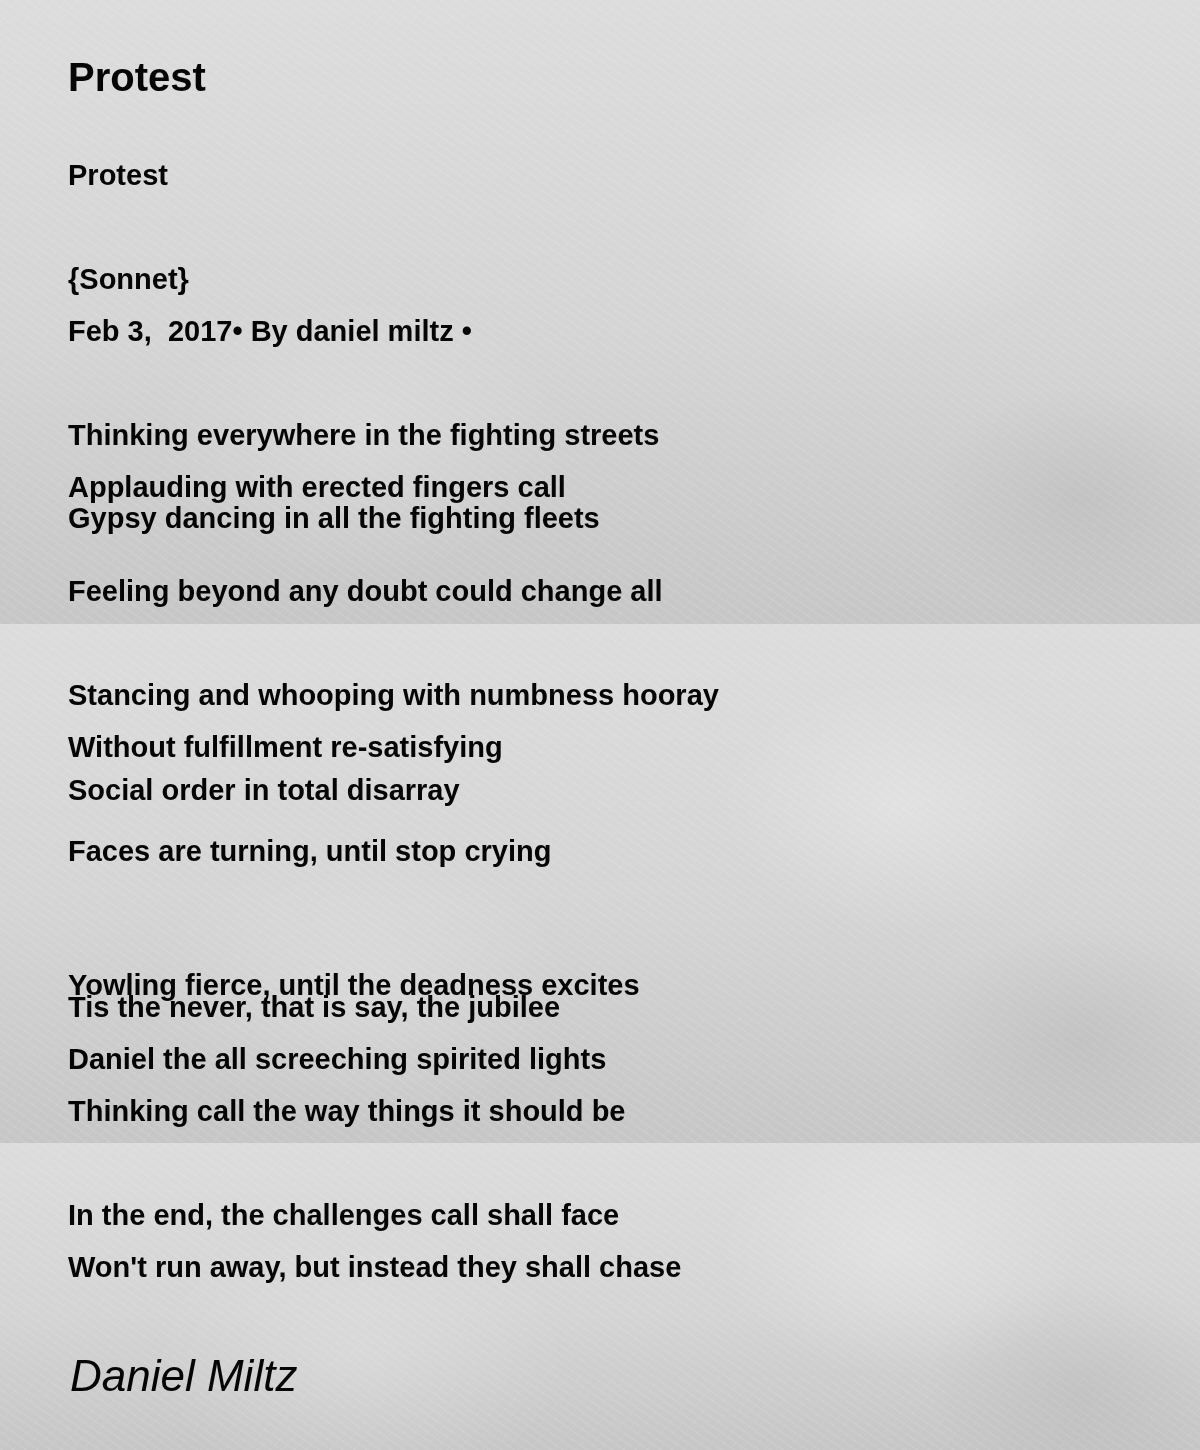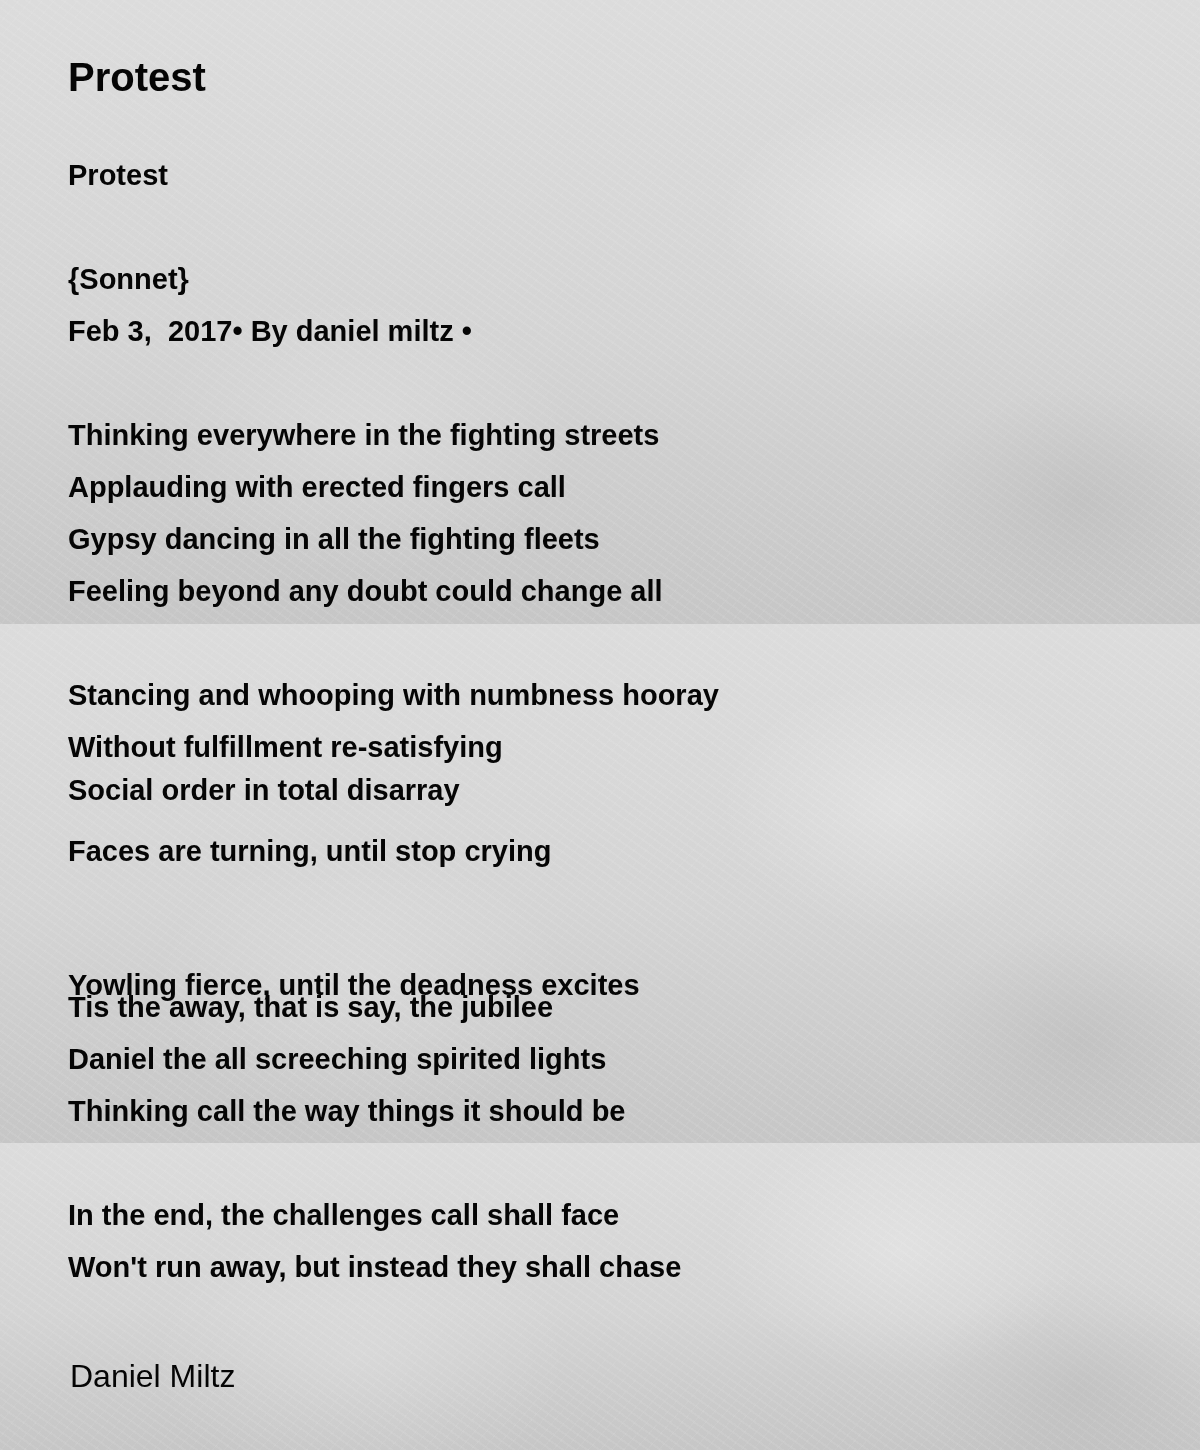--- a/index.html
+++ b/index.html
@@ -25,54 +25,54 @@
   .title {
     position: absolute; top: 53px; left: 0;
     font-size: 40px; font-weight: bold; line-height: 48px; margin: 0;
   }
   .line {
     position: absolute; left: 0; font-size: 29px; font-weight: bold;
     line-height: 36px; white-space: pre;
   }
   .signature {
     position: absolute; left: 2px; top: 1352px;
-    font-size: 32px; line-height: 48px;
+    font-size: 44px; font-style: italic; line-height: 48px;
   }
 </style>
 </head>
 <body>
 
 <div class="bg-tile t1"></div>
 <div class="bg-tile t2"></div>
 <div class="bg-tile t3"></div>
 
 <div class="content">
   <h1 class="title">Protest</h1>
 
   <div class="line" style="top:157px">Protest</div>
   <div class="line" style="top:261px">{Sonnet}</div>
   <div class="line" style="top:313px">Feb 3,  2017• By daniel miltz •</div>
 
   <div>
     <div class="line" style="top:417px">Thinking everywhere in the fighting streets</div>
     <div class="line" style="top:469px">Applauding with erected fingers call</div>
-    <div class="line" style="top:521px">Gypsy dancing in all the fighting fleets</div>
+    <div class="line" style="top:500px">Gypsy dancing in all the fighting fleets</div>
     <div class="line" style="top:573px">Feeling beyond any doubt could change all</div>
   </div>
 
   <div>
     <div class="line" style="top:677px">Stancing and whooping with numbness hooray</div>
     <div class="line" style="top:729px">Without fulfillment re-satisfying</div>
     <div class="line" style="top:772px">Social order in total disarray</div>
     <div class="line" style="top:833px">Faces are turning, until stop crying</div>
   </div>
 
   <div>
     <div class="line" style="top:967px">Yowling fierce, until the deadness excites</div>
-    <div class="line" style="top:989px">Tis the away, that is say, the jubilee</div>
+    <div class="line" style="top:989px">Tis the never, that is say, the jubilee</div>
     <div class="line" style="top:1041px">Daniel the all screeching spirited lights</div>
     <div class="line" style="top:1093px">Thinking call the way things it should be</div>
   </div>
 
   <div>
     <div class="line" style="top:1197px">In the end, the challenges call shall face</div>
     <div class="line" style="top:1249px">Won't run away, but instead they shall chase</div>
   </div>
 
   <div class="signature">Daniel Miltz</div>

